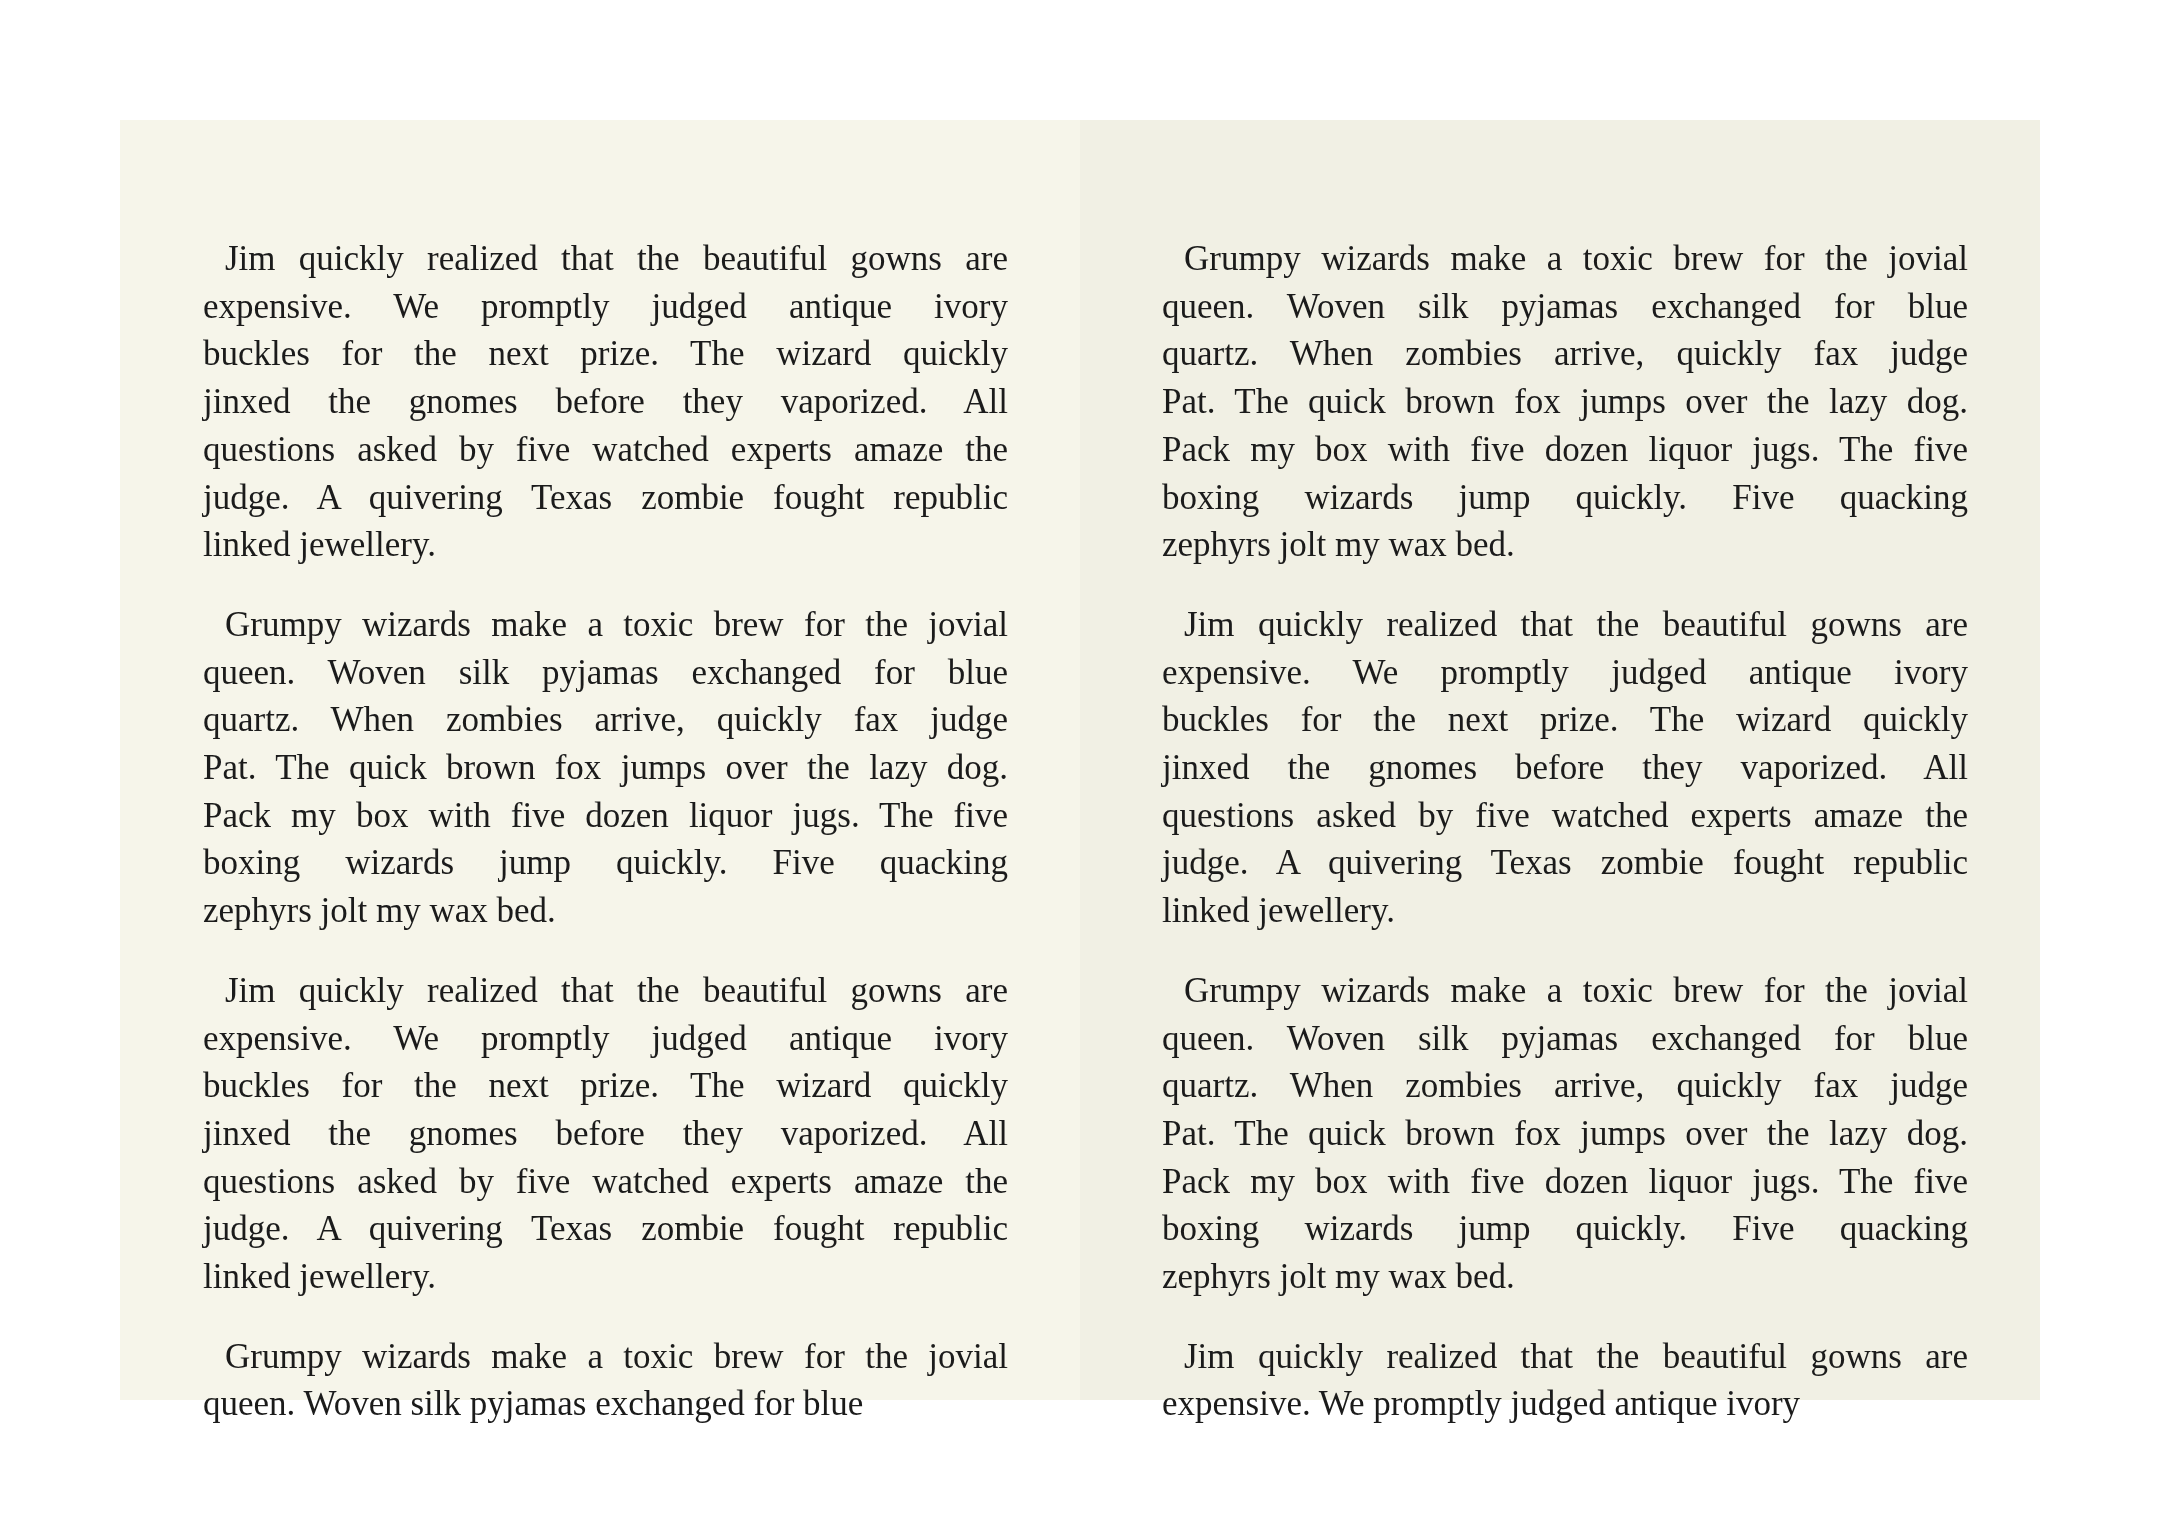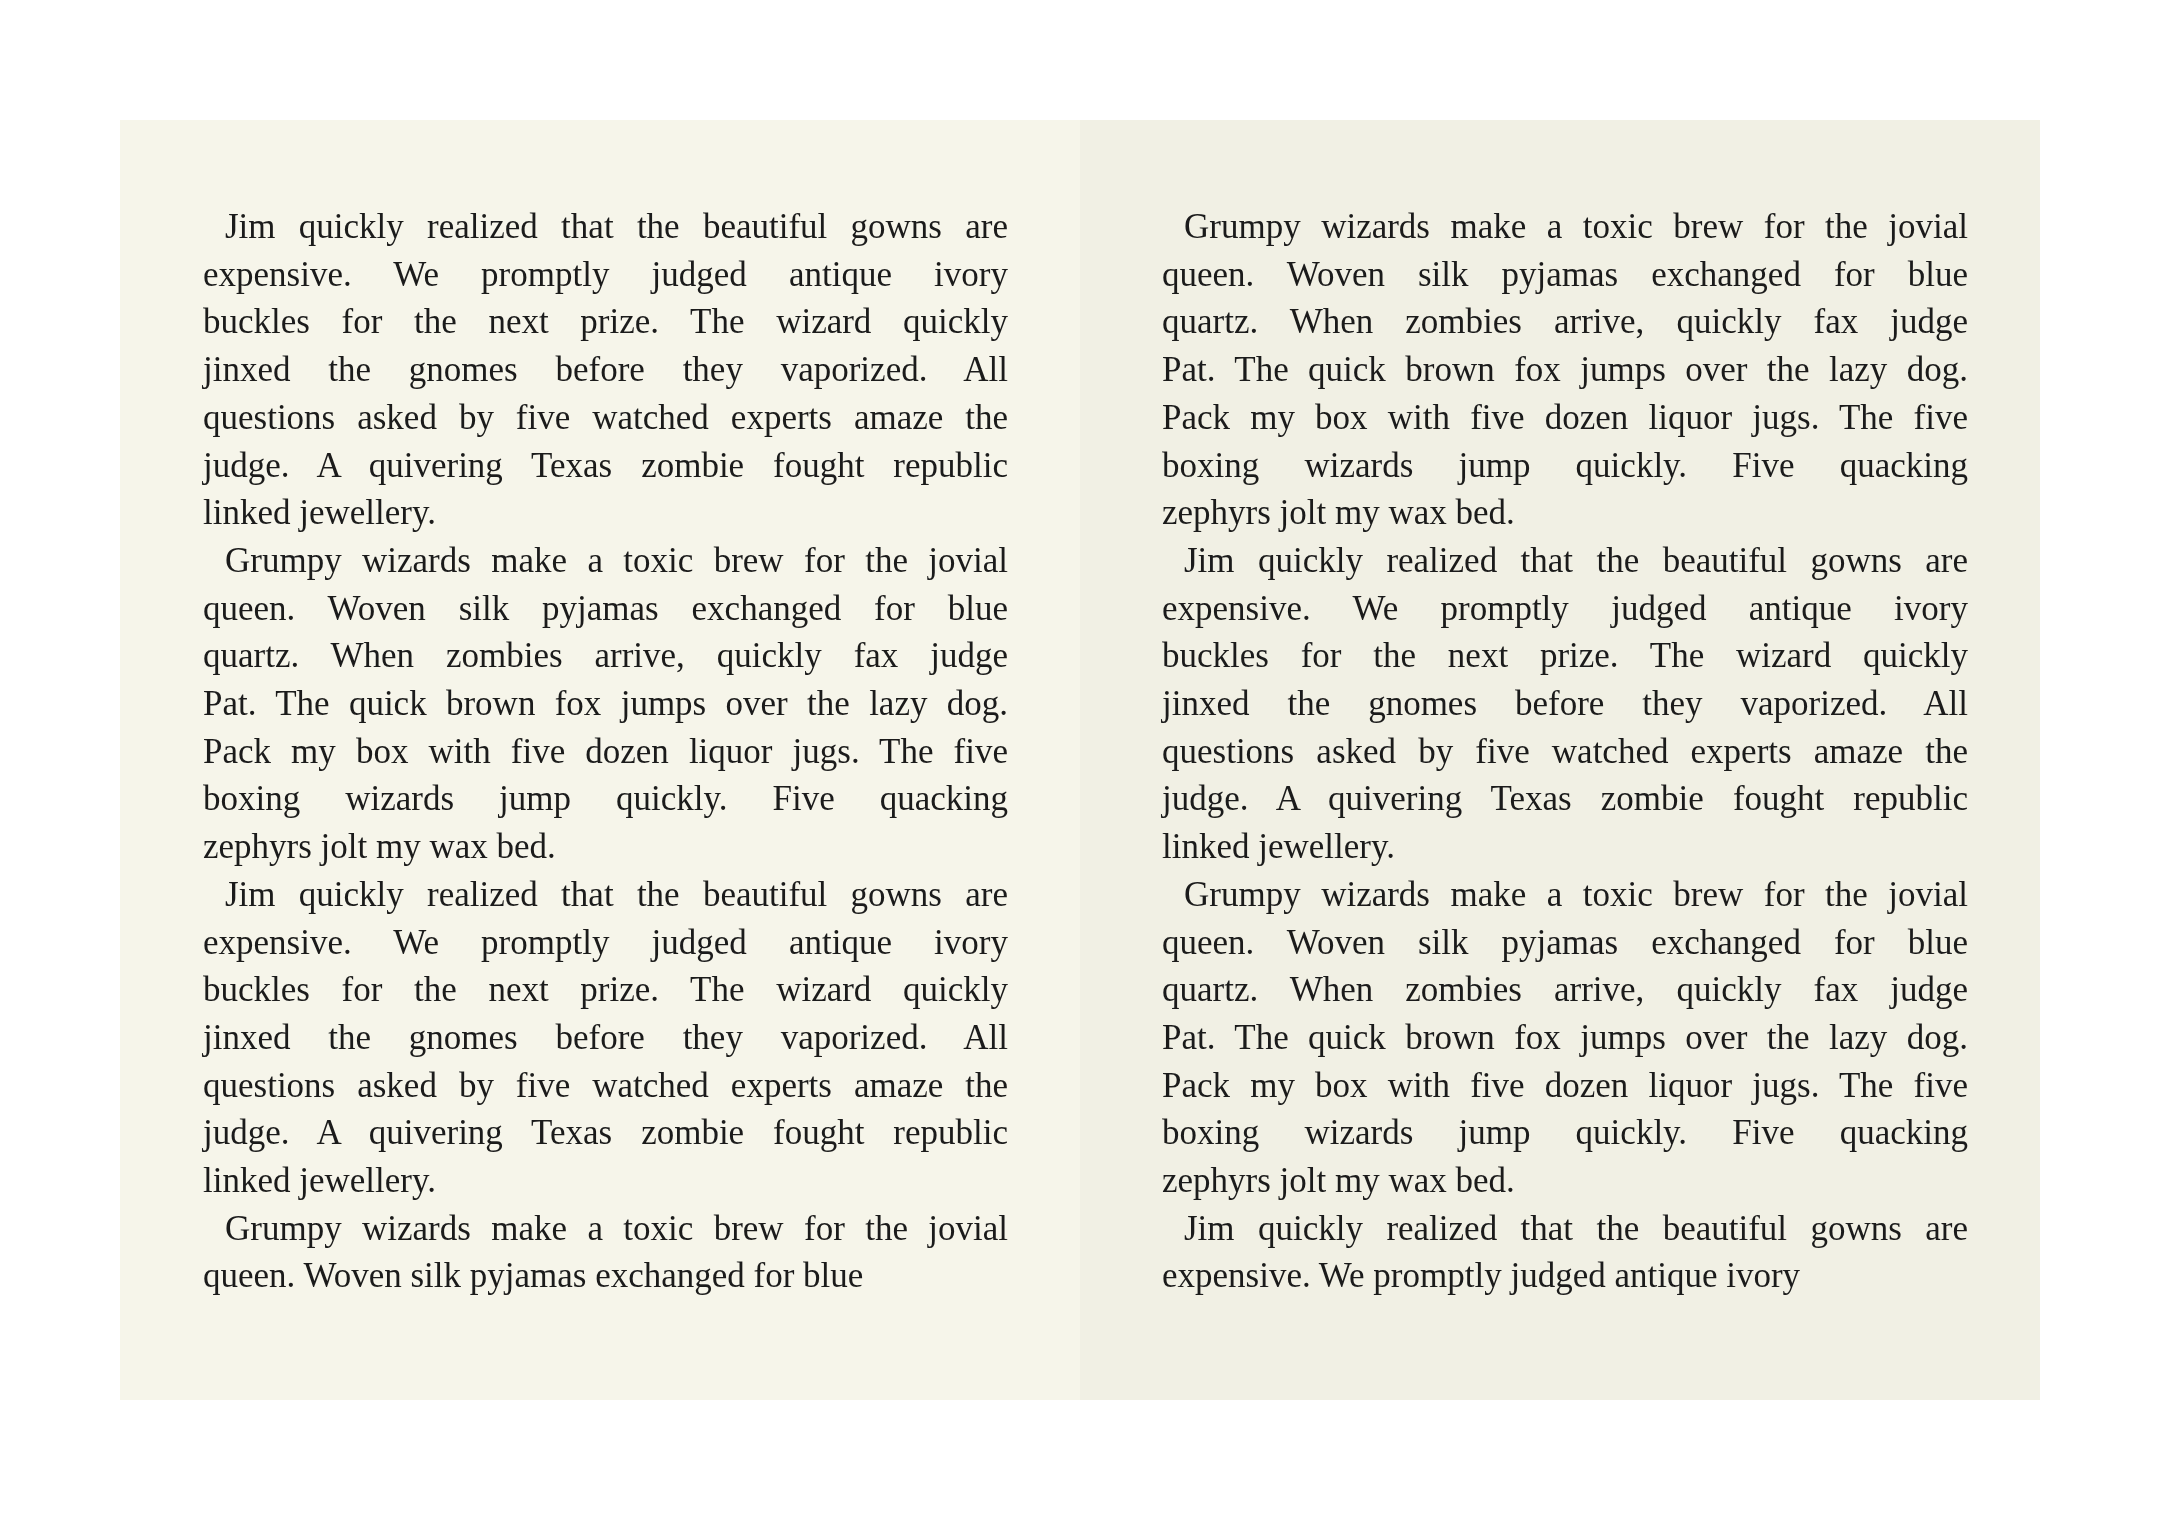--- a/index.html
+++ b/index.html
@@ -38,21 +38,21 @@
     font-size: 35px;
     line-height: 47.7px;
   }
   .page-left  .text-col { left: 83px; }
   .page-right .text-col { left: 82px; width: 806px; }
   .line {
     text-align: justify;
     text-align-last: justify;
     white-space: normal;
   }
-  .line.indent { text-indent: 22px; }
+  .line.indent { text-indent: 22px; margin-top: 32px; }
   .line.no-just {
     text-align: right;
     text-align-last: left;
   }
 </style>
 </head>
 <body>
 
 <div class="canvas">
   <div class="spread">

